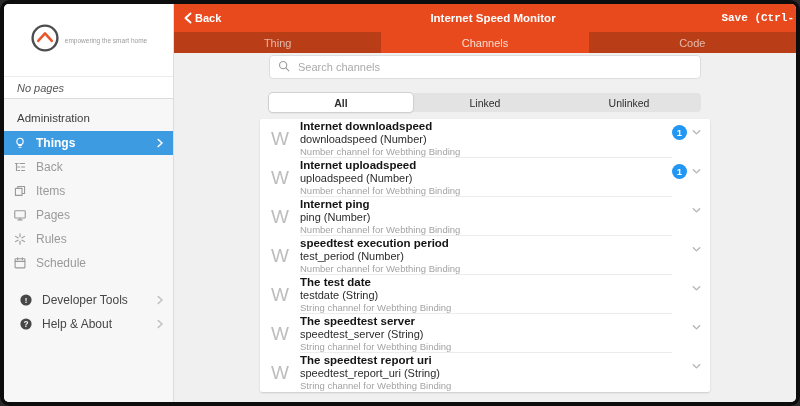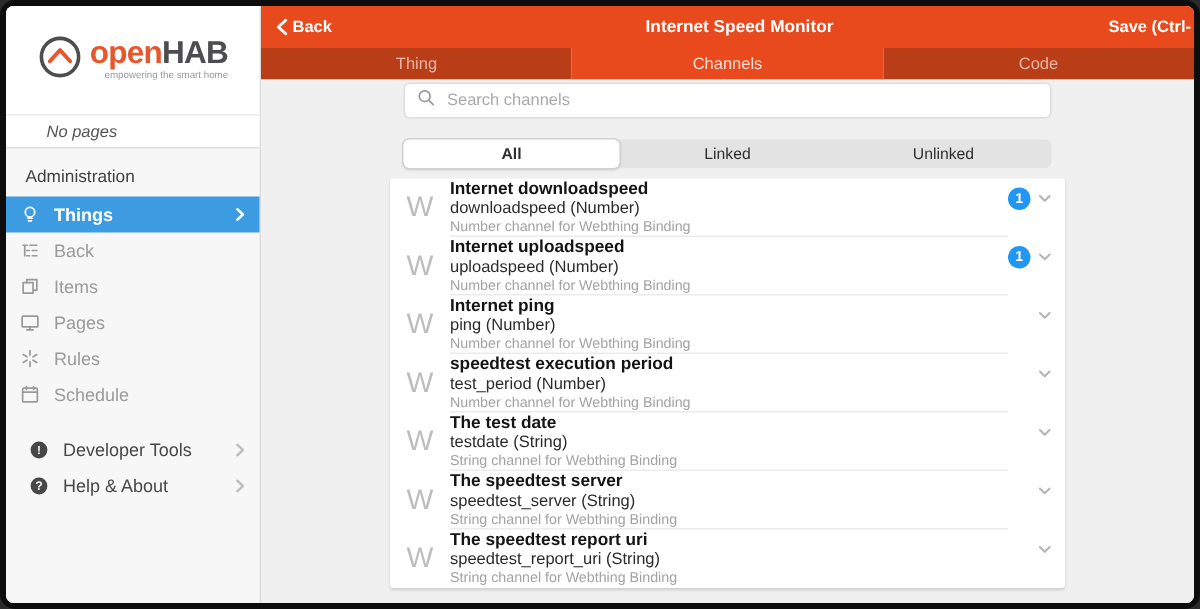--- a/index.html
+++ b/index.html
@@ -9,42 +9,42 @@
 
   
   .sidebar{width:170px;flex:0 0 170px;background:#f7f7f7;border-right:1px solid #ddd;display:flex;flex-direction:column;}
   .logo-card{height:72px;background:#fff;display:flex;align-items:center;justify-content:center;gap:5px;}
   .logo-text{display:flex;flex-direction:column;line-height:1;}
   .logo-word{font-size:21px;font-weight:bold;letter-spacing:-0.5px;}
   .logo-open{color:#e8562c;}
   .logo-hab{color:#4d4d4f;}
   .logo-tagline{font-size:6.5px;color:#9b9b9b;text-align:right;margin-top:2px;}
   .no-pages{height:23px;background:#fff;border-top:1px solid #ececec;border-bottom:1px solid #ddd;
-    display:flex;align-items:center;padding-left:27px;font-style:italic;font-size:11px;color:#555;}
+    display:flex;align-items:center;padding-left:13px;font-style:italic;font-size:11px;color:#555;}
   .section-label{font-size:11.5px;color:#3f3f3f;padding:13px 13px 7px 13px;}
   .side-menu{display:flex;flex-direction:column;}
   .side-item{height:24px;display:flex;align-items:center;padding:0 8px 0 14px;gap:9px;cursor:pointer;color:#9a9a9a;}
   .side-item.dark{color:#474747;}
   .side-item.indent{padding-left:8px;}
   .side-item.selected{background:#3d9be2;color:#fff;}
   .side-icon{width:15px;height:15px;display:inline-flex;align-items:center;justify-content:center;flex:0 0 15px;}
   .side-icon svg{display:block;}
   .side-label{font-size:12px;flex:1;white-space:nowrap;}
   .side-item.selected .side-label{font-weight:bold;}
   .side-chevron{width:10px;height:10px;color:#c0c0c0;display:inline-flex;}
   .side-item.selected .side-chevron{color:#fff;}
   .side-gap{height:13px;}
 
   
   .main{flex:1;display:flex;flex-direction:column;min-width:0;}
   .navbar{height:28px;background:#e8491d;display:flex;align-items:center;position:relative;color:#fff;padding:0 2px 0 9px;flex:0 0 28px;}
   .back{display:flex;align-items:center;gap:3px;font-size:11px;font-weight:bold;cursor:pointer;}
   .back svg{display:block;}
   .nav-title{position:absolute;left:16px;right:0;text-align:center;font-size:11.5px;font-weight:bold;pointer-events:none;}
-  .save{margin-left:auto;font-size:11px;font-weight:bold;white-space:nowrap;cursor:pointer;position:relative;z-index:1;}
+  .save{margin-left:auto;font-size:11px;font-weight:bold;white-space:nowrap;cursor:pointer;position:relative;z-index:1;font-family:Liberation Mono, monospace;}
   .tabbar{height:21px;display:flex;flex:0 0 21px;}
   .tab{flex:1;background:#b93d16;color:rgba(255,255,255,0.62);font-size:11px;display:flex;align-items:center;justify-content:center;cursor:pointer;}
   .tab.active{background:#e8491d;color:#f8ddd2;}
 
   .content{flex:1;background:#f0f0f0;display:flex;flex-direction:column;align-items:center;padding-top:2px;overflow:hidden;}
   .searchbar{width:432px;height:24px;background:#fff;border:1px solid #ddd;border-radius:4px;
     display:flex;align-items:center;padding:0 8px;gap:6px;flex:0 0 24px;}
   .searchbar svg{flex:0 0 auto;}
   .searchbar input{border:none;outline:none;flex:1;font-size:11px;color:#333;font-family:inherit;background:transparent;}
   .searchbar input::placeholder{color:#aaa;}
@@ -76,21 +76,20 @@
 
     <aside class="sidebar">
       <div class="logo-card">
         <span>
           <svg width="30" height="30" viewBox="0 0 30 30">
             <circle cx="15" cy="15" r="12.4" fill="none" stroke="#4d4d4f" stroke-width="2.4"></circle>
             <path d="M8.2 17.8 L15 10.4 L21.8 17.8" fill="none" stroke="#e8562c" stroke-width="2.6" stroke-linecap="round" stroke-linejoin="round"></path>
           </svg>
         </span>
         <span class="logo-text">
-          <span class="logo-word"><span class="logo-open">open</span><span class="logo-hab">HAB</span></span>
           <span class="logo-tagline">empowering the smart home</span>
         </span>
       </div>
       <div class="no-pages">No pages</div>
       <div class="section-label">Administration</div>
       <nav class="side-menu">
           <div class="side-item selected indent">
     <span class="side-icon">
               <svg width="14" height="14" viewBox="0 0 16 16" fill="none" stroke="currentColor" stroke-width="1.3" stroke-linecap="round" stroke-linejoin="round">
                 <circle cx="8" cy="6.2" r="3.6"></circle>

